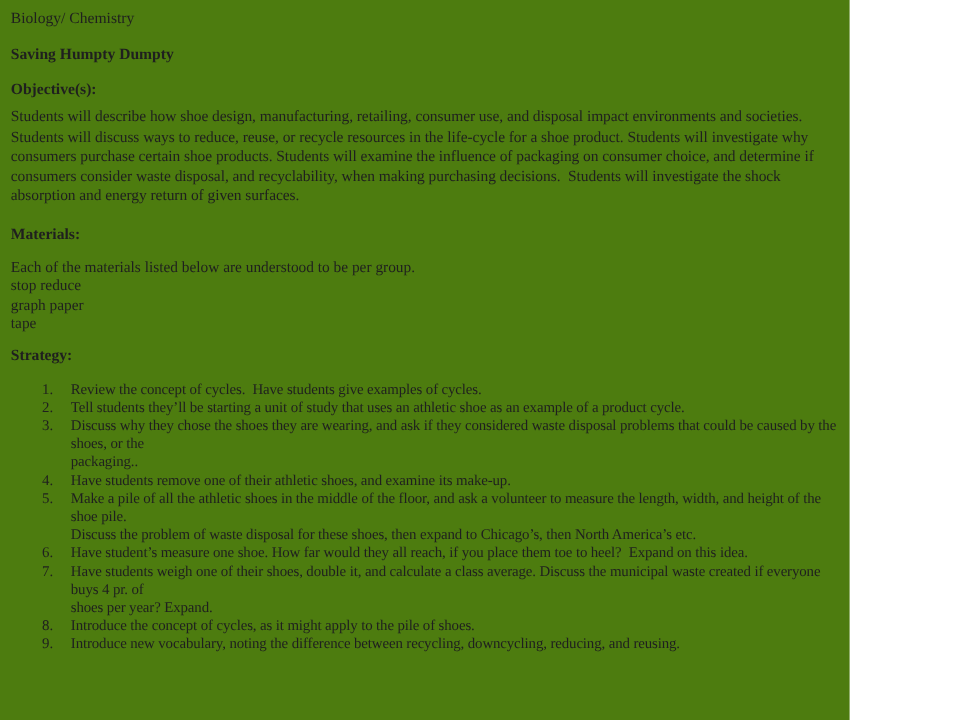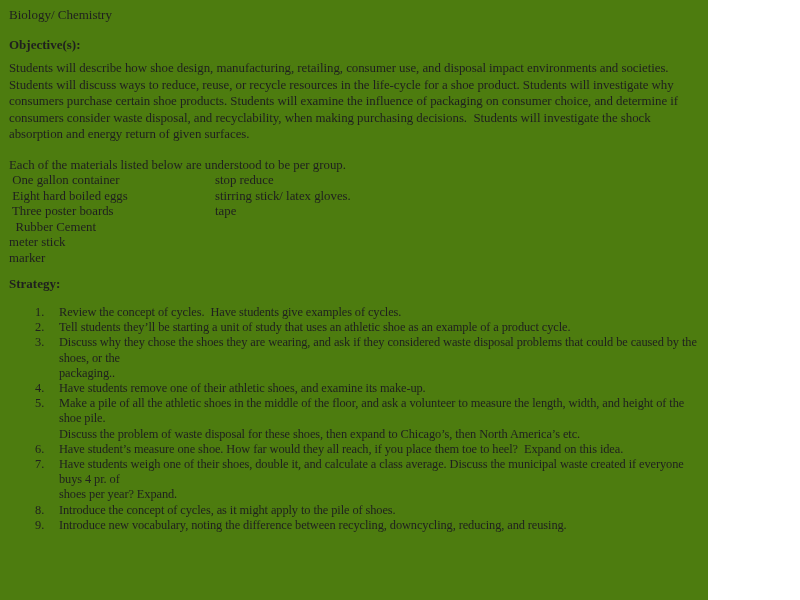--- a/index.html
+++ b/index.html
@@ -93,41 +93,35 @@
     letter-spacing: -0.1px;
   }
 </style>
 </head>
 <body>
 
 <div class="page">
 
   <div class="course-line">Biology/ Chemistry</div>
 
+  <div class="doc-title">Saving Humpty Dumpty</div>
 
 
   <div class="objectives-section">
     <div class="section-heading">Objective(s):</div>
     <div class="objectives-body">Students will describe how shoe design, manufacturing, retailing, consumer use, and disposal impact environments and societies.  Students will discuss ways to reduce, reuse, or recycle resources in the life-cycle for a shoe product. Students will investigate why consumers purchase certain shoe products. Students will examine the influence of packaging on consumer choice, and determine if consumers consider waste disposal, and recyclability, when making purchasing decisions.  Students will investigate the shock absorption and energy return of given surfaces.</div>
   </div>
 
   <div class="materials-section">
+    <div class="section-heading">Materials:</div>
     <div class="materials-intro">Each of the materials listed below are understood to be per group.</div>
     <div class="materials-grid">
-      <div class="mat-col mat-col-1">
-        <div class="mat-item"> One gallon container</div>
-        <div class="mat-item"> Eight hard boiled eggs</div>
-        <div class="mat-item"> Three poster boards</div>
-        <div class="mat-item">  Rubber Cement</div>
-        <div class="mat-item">meter stick</div>
-        <div class="mat-item">marker</div>
-      </div>
       <div class="mat-col mat-col-2">
         <div class="mat-item">stop reduce</div>
-        <div class="mat-item">stirring stick/ latex gloves.</div>
+        <div class="mat-item">graph paper</div>
         <div class="mat-item">tape</div>
       </div>
     </div>
   </div>
 
   <div class="strategy-section">
     <div class="section-heading">Strategy:</div>
     <div class="strategy-list">
       <div class="step">
         <span class="step-num">1.</span>

